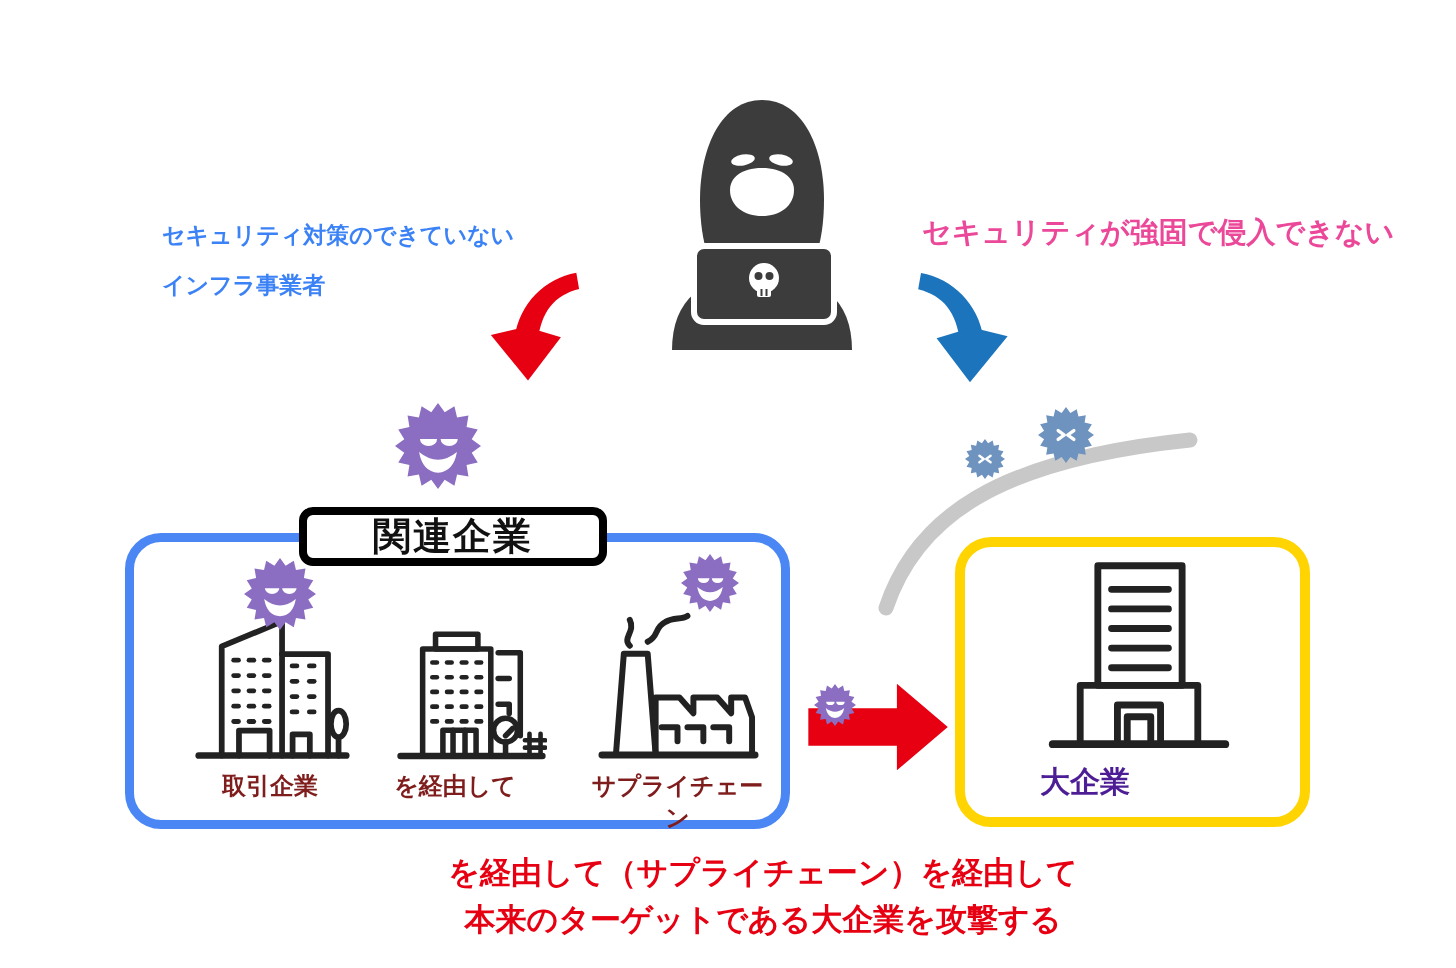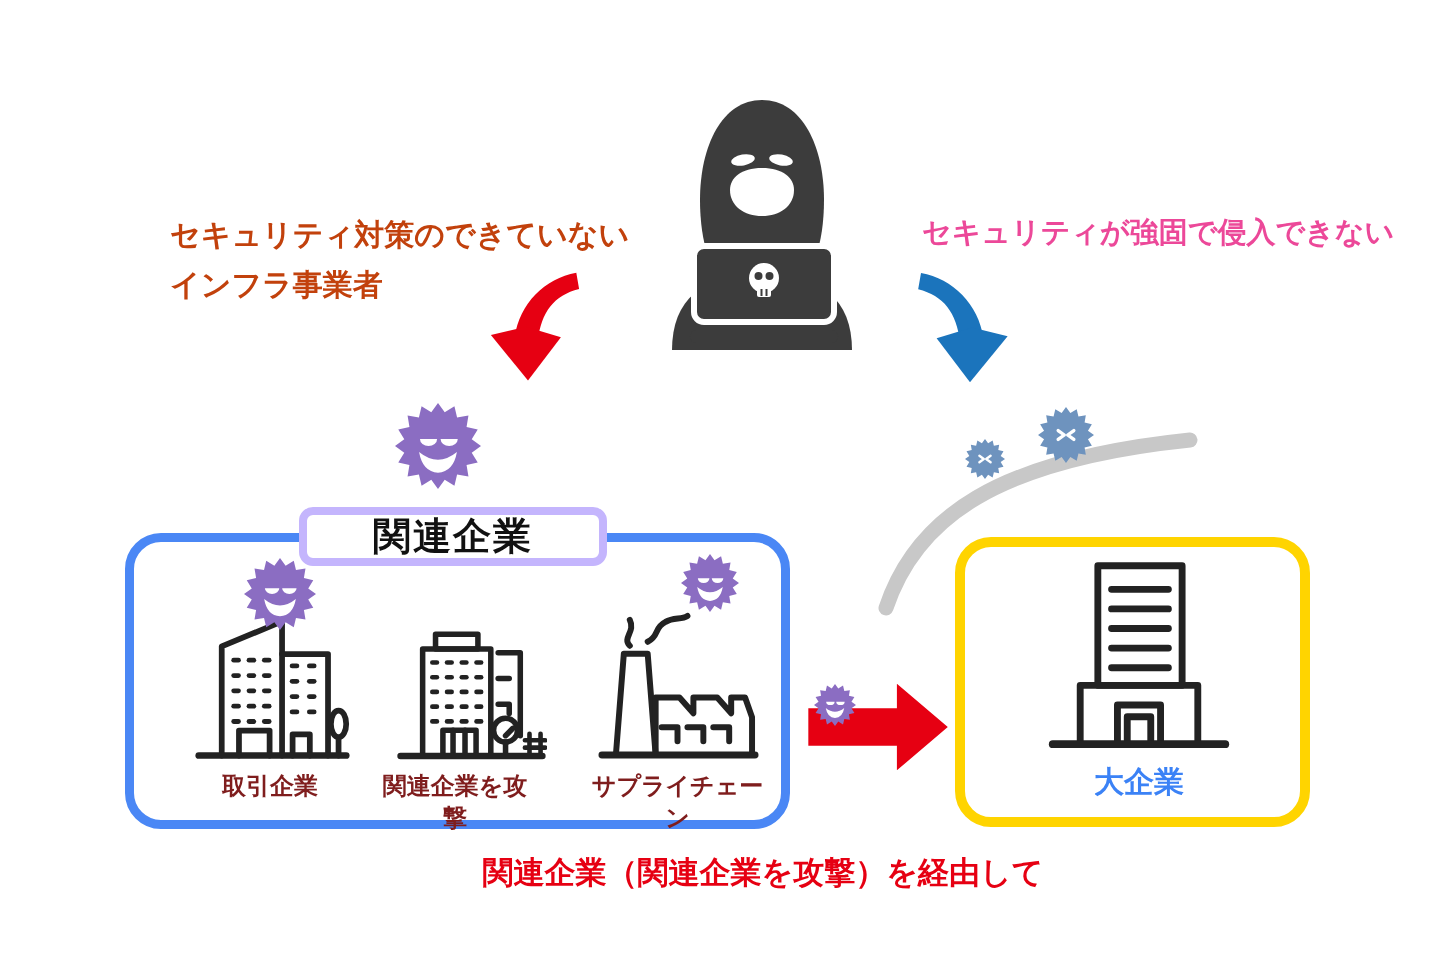--- a/index.html
+++ b/index.html
@@ -2,34 +2,34 @@
 <html><head>
 <meta charset="utf-8">
 <style>
   html,body{margin:0;padding:0;background:#fff;}
   .stage{
     position:relative;width:1456px;height:968px;background:#ffffff;
     font-family:"Liberation Sans","DejaVu Sans",sans-serif;overflow:hidden;
   }
   .abs{position:absolute;}
   
-  .callout-left{left:170px;top:210px;color:#c2410c;font-size:30px;font-weight:600;line-height:50px;z-index:6;}
+  .callout-left{left:162px;top:210px;color:#3b82f6;font-size:23px;font-weight:600;line-height:50px;z-index:6;}
   .callout-right{left:922px;top:213px;color:#ec4899;font-size:29px;font-weight:600;z-index:6;}
   .caption-bottom{left:373px;top:849px;width:780px;text-align:center;color:#e60012;
     font-size:31px;font-weight:600;line-height:47px;z-index:6;}
   
   .group-box{left:125px;top:533px;width:665px;height:296px;border:9px solid #4a87f5;
     border-radius:36px;background:#fff;box-sizing:border-box;z-index:2;}
-  .group-title{left:299px;top:507px;width:308px;height:59px;background:#fff;border:8px solid #c4b5fd;
+  .group-title{left:299px;top:507px;width:308px;height:59px;background:#fff;border:8px solid #000000;
     border-radius:14px;box-sizing:border-box;display:flex;align-items:center;justify-content:center;
     font-size:38px;font-weight:700;color:#111;letter-spacing:2px;z-index:4;}
   .target-box{left:955px;top:537px;width:355px;height:290px;border:10px solid #ffd400;
     border-radius:36px;background:#fff;box-sizing:border-box;z-index:2;}
   .company-label{position:absolute;text-align:center;font-size:24px;font-weight:600;color:#7f1d1d;z-index:3;}
-  .target-label{left:1040px;top:762px;width:198px;text-align:center;font-size:30px;font-weight:600;color:#3b82f6;z-index:3;}
+  .target-label{left:1040px;top:762px;width:198px;font-size:30px;font-weight:600;color:#4c1d95;z-index:3;}
   .z1{z-index:1}.z3{z-index:3}.z4{z-index:4}.z5{z-index:5}
 </style>
 </head>
 <body>
 
 <div class="stage">
 
   <svg width="0" height="0" style="position:absolute" aria-hidden="true">
     <defs>
       <polygon id="virus-star" points="100,50 89.2,57.8 96.2,69.1 83.2,72.2 85.4,85.4 72.2,83.2 69.1,96.2 57.8,89.2 50,100 42.2,89.2 30.9,96.2 27.8,83.2 14.6,85.4 16.8,72.2 3.8,69.1 10.8,57.8 0,50 10.8,42.2 3.8,30.9 16.8,27.8 14.6,14.6 27.8,16.8 30.9,3.8 42.2,10.8 50,0 57.8,10.8 69.1,3.8 72.2,16.8 85.4,14.6 83.2,27.8 96.2,30.9 89.2,42.2"></polygon>
@@ -187,36 +187,37 @@
     <path d="M52,34 C64,28 58,20 70,14 C78,9 86,12 92,8"></path>
     <path d="M20,148 L28,46 L52,46 L60,148"></path>
     <path d="M60,148 V90 H84 L98,106 V90 H122 L136,106 V90 H150 L157,110 V148"></path>
     <path d="M66,120 H82 V134"></path>
     <path d="M92,120 H108 V134"></path>
     <path d="M118,120 H134 V134"></path>
     <path d="M6,148 H160" stroke-width="7"></path>
   </svg>
 
   <div class="company-label" style="left:190px;top:770px;width:160px">取引企業</div>
-  <div class="company-label" style="left:375px;top:770px;width:160px">関連企業を攻撃</div>
+  <div class="company-label" style="left:375px;top:770px;width:160px">を経由して</div>
   <div class="company-label" style="left:590px;top:770px;width:175px">サプライチェーン</div>
 
   <svg class="abs z4" style="left:808px;top:678px" width="142" height="98" viewBox="0 0 150 104">
     <polygon points="0,32 94,32 94,6 148,52 94,98 94,72 0,72" fill="#e60012"></polygon>
   </svg>
 
   <div class="abs target-box"></div>
 
   <svg class="abs z3" style="left:1040px;top:556px" width="198" height="196" viewBox="0 0 200 200" fill="none" stroke="#222" stroke-width="7" stroke-linecap="round" stroke-linejoin="round">
     <rect x="58" y="10" width="86" height="122"></rect>
     <path d="M72,34 H130 M72,54 H130 M72,74 H130 M72,94 H130 M72,114 H130"></path>
     <path d="M40,192 V132 H160 V192"></path>
     <path d="M78,192 V152 H122 V192"></path>
     <path d="M88,192 V164 H112 V192"></path>
     <path d="M12,192 H188" stroke-width="8"></path>
   </svg>
   <div class="abs target-label">大企業</div>
 
   <div class="abs caption-bottom">
-    <div>関連企業（関連企業を攻撃）を経由して</div>
+    <div>を経由して（サプライチェーン）を経由して</div>
+    <div>本来のターゲットである大企業を攻撃する</div>
   </div>
 
 </div>
 
 </body></html>

